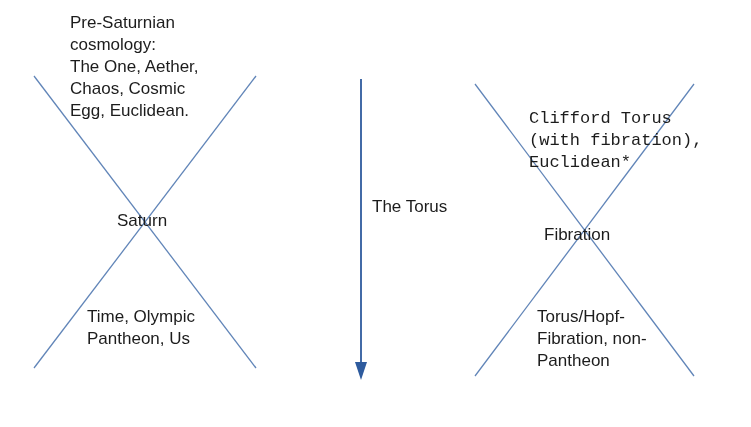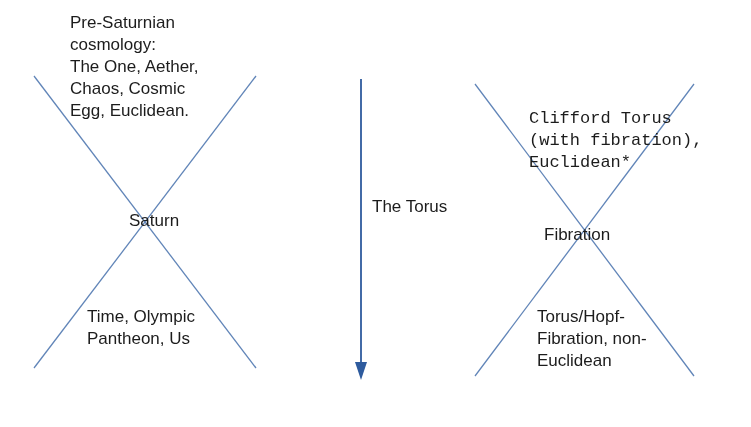--- a/index.html
+++ b/index.html
@@ -44,21 +44,21 @@
     stroke: none;
   }
   .label {
     position: absolute;
     color: var(--text);
     font-size: 17px;
     line-height: 22px;
     white-space: pre-line;
   }
   .lbl-left-top      { left: 70px;  top: 12px;  }
-  .lbl-saturn        { left: 117px; top: 210px; margin-left: 12px; }
+  .lbl-saturn        { left: 117px; top: 210px; }
   .lbl-left-bottom   { left: 87px;  top: 306px; }
   .lbl-transition    { left: 244px; top: 160px; }
   .lbl-fall          { left: 372px; top: 196px; }
   .lbl-right-top     { left: 529px; top: 108px; font-family: Liberation Mono, monospace;  }
   .lbl-embedding     { left: 544px; top: 224px; }
   .lbl-right-bottom  { left: 537px; top: 306px; }
 </style>
 </head>
 <body>
 
@@ -91,15 +91,15 @@
   <div class="label lbl-fall">The Torus</div>
 
   <div class="label lbl-right-top">Clifford Torus
 (with fibration),
 Euclidean*</div>
 
   <div class="label lbl-embedding">Fibration</div>
 
   <div class="label lbl-right-bottom">Torus/Hopf-
 Fibration, non-
-Euclidean</div>
+Pantheon</div>
 
 </div>
 
 </body></html>

